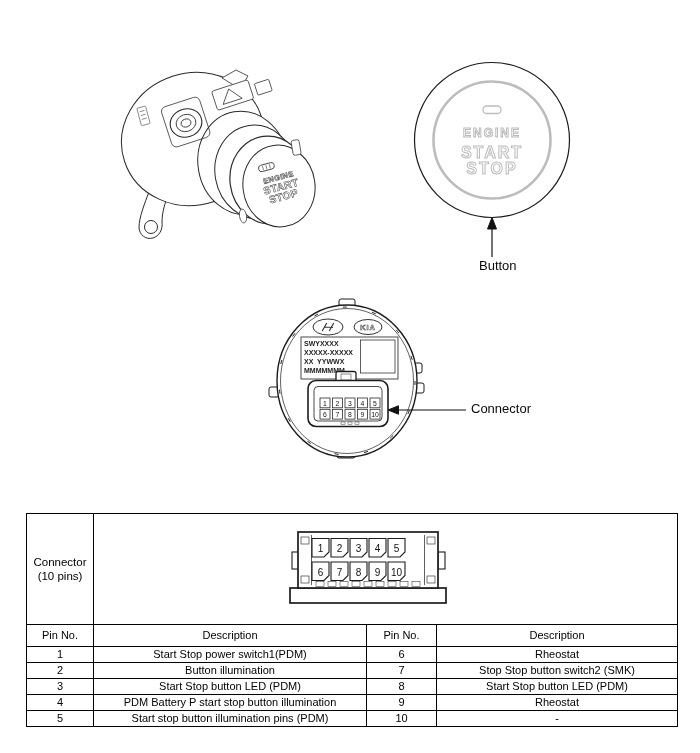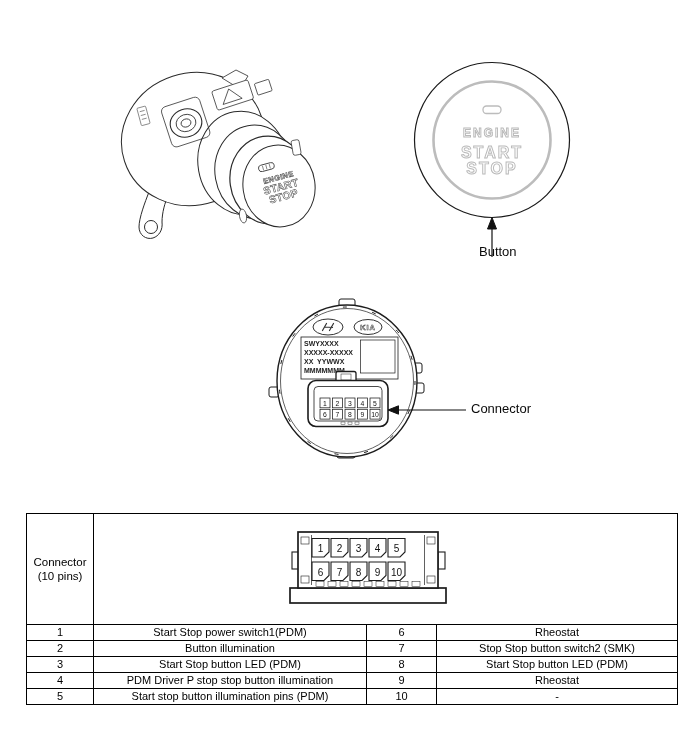--- a/index.html
+++ b/index.html
@@ -81,21 +81,21 @@
     <rect x="483" y="106" width="18" height="7.5" rx="3.5" fill="none" stroke="#bcbcbc" stroke-width="1.3"></rect>
     <text class="hollow-big" x="492" y="137" font-size="12" letter-spacing="2" text-anchor="middle">ENGINE</text>
     <text class="hollow-big" x="492" y="157.5" font-size="16" letter-spacing="2" text-anchor="middle">START</text>
     <text class="hollow-big" x="492" y="173.5" font-size="16" letter-spacing="2" text-anchor="middle">STOP</text>
 
     <g stroke="#111" fill="#111">
       <line x1="492" y1="257" x2="492" y2="227" stroke-width="1.2"></line>
       <polygon points="492,217.5 487.5,229 496.5,229"></polygon>
     </g>
   </svg>
-  <span class="callout-label" style="left:479px;top:245px">Button</span>
+  <span class="callout-label" style="left:479px;top:259px">Button</span>
 
   <svg style="left:268px;top:296px" width="300" height="172" viewBox="268 296 300 172">
 
     <g fill="#ffffff" stroke="#1c1c1c" stroke-width="1">
       <rect x="339" y="299" width="16" height="10" rx="2"></rect>
       <rect x="337" y="448" width="18" height="10" rx="2"></rect>
       <rect x="409" y="363" width="13" height="10" rx="2"></rect>
       <rect x="411" y="383" width="13" height="10" rx="2"></rect>
       <rect x="269" y="387" width="10" height="10" rx="2"></rect>
     </g>
@@ -224,41 +224,47 @@
             <text x="397.5" y="552">5</text>
             <text x="321.5" y="575.5">6</text>
                 <text x="340.5" y="575.5">7</text>
             <text x="359.5" y="575.5">8</text>
                 <text x="378.5" y="575.5">9</text>
             <text x="397.5" y="575.5">10</text>
           </g>
         </svg>
       </td>
     </tr>
+    <tr class="r-head">
+      <th>Pin No.</th>
+      <th>Description</th>
+      <th>Pin No.</th>
+      <th>Description</th>
+    </tr>
     <tr class="r-data">
       <td>1</td>
       <td>Start Stop power switch1(PDM)</td>
       <td>6</td>
       <td>Rheostat</td>
     </tr>
     <tr class="r-data">
       <td>2</td>
       <td>Button illumination</td>
       <td>7</td>
       <td>Stop Stop button switch2 (SMK)</td>
     </tr>
     <tr class="r-data">
       <td>3</td>
       <td>Start Stop button LED (PDM)</td>
       <td>8</td>
       <td>Start Stop button LED (PDM)</td>
     </tr>
     <tr class="r-data">
       <td>4</td>
-      <td>PDM Driver P stop stop button illumination</td>
+      <td>PDM Battery P start stop button illumination</td>
       <td>9</td>
       <td>Rheostat</td>
     </tr>
     <tr class="r-data">
       <td>5</td>
       <td>Start stop button illumination pins (PDM)</td>
       <td>10</td>
       <td>-</td>
     </tr>
   </tbody>

